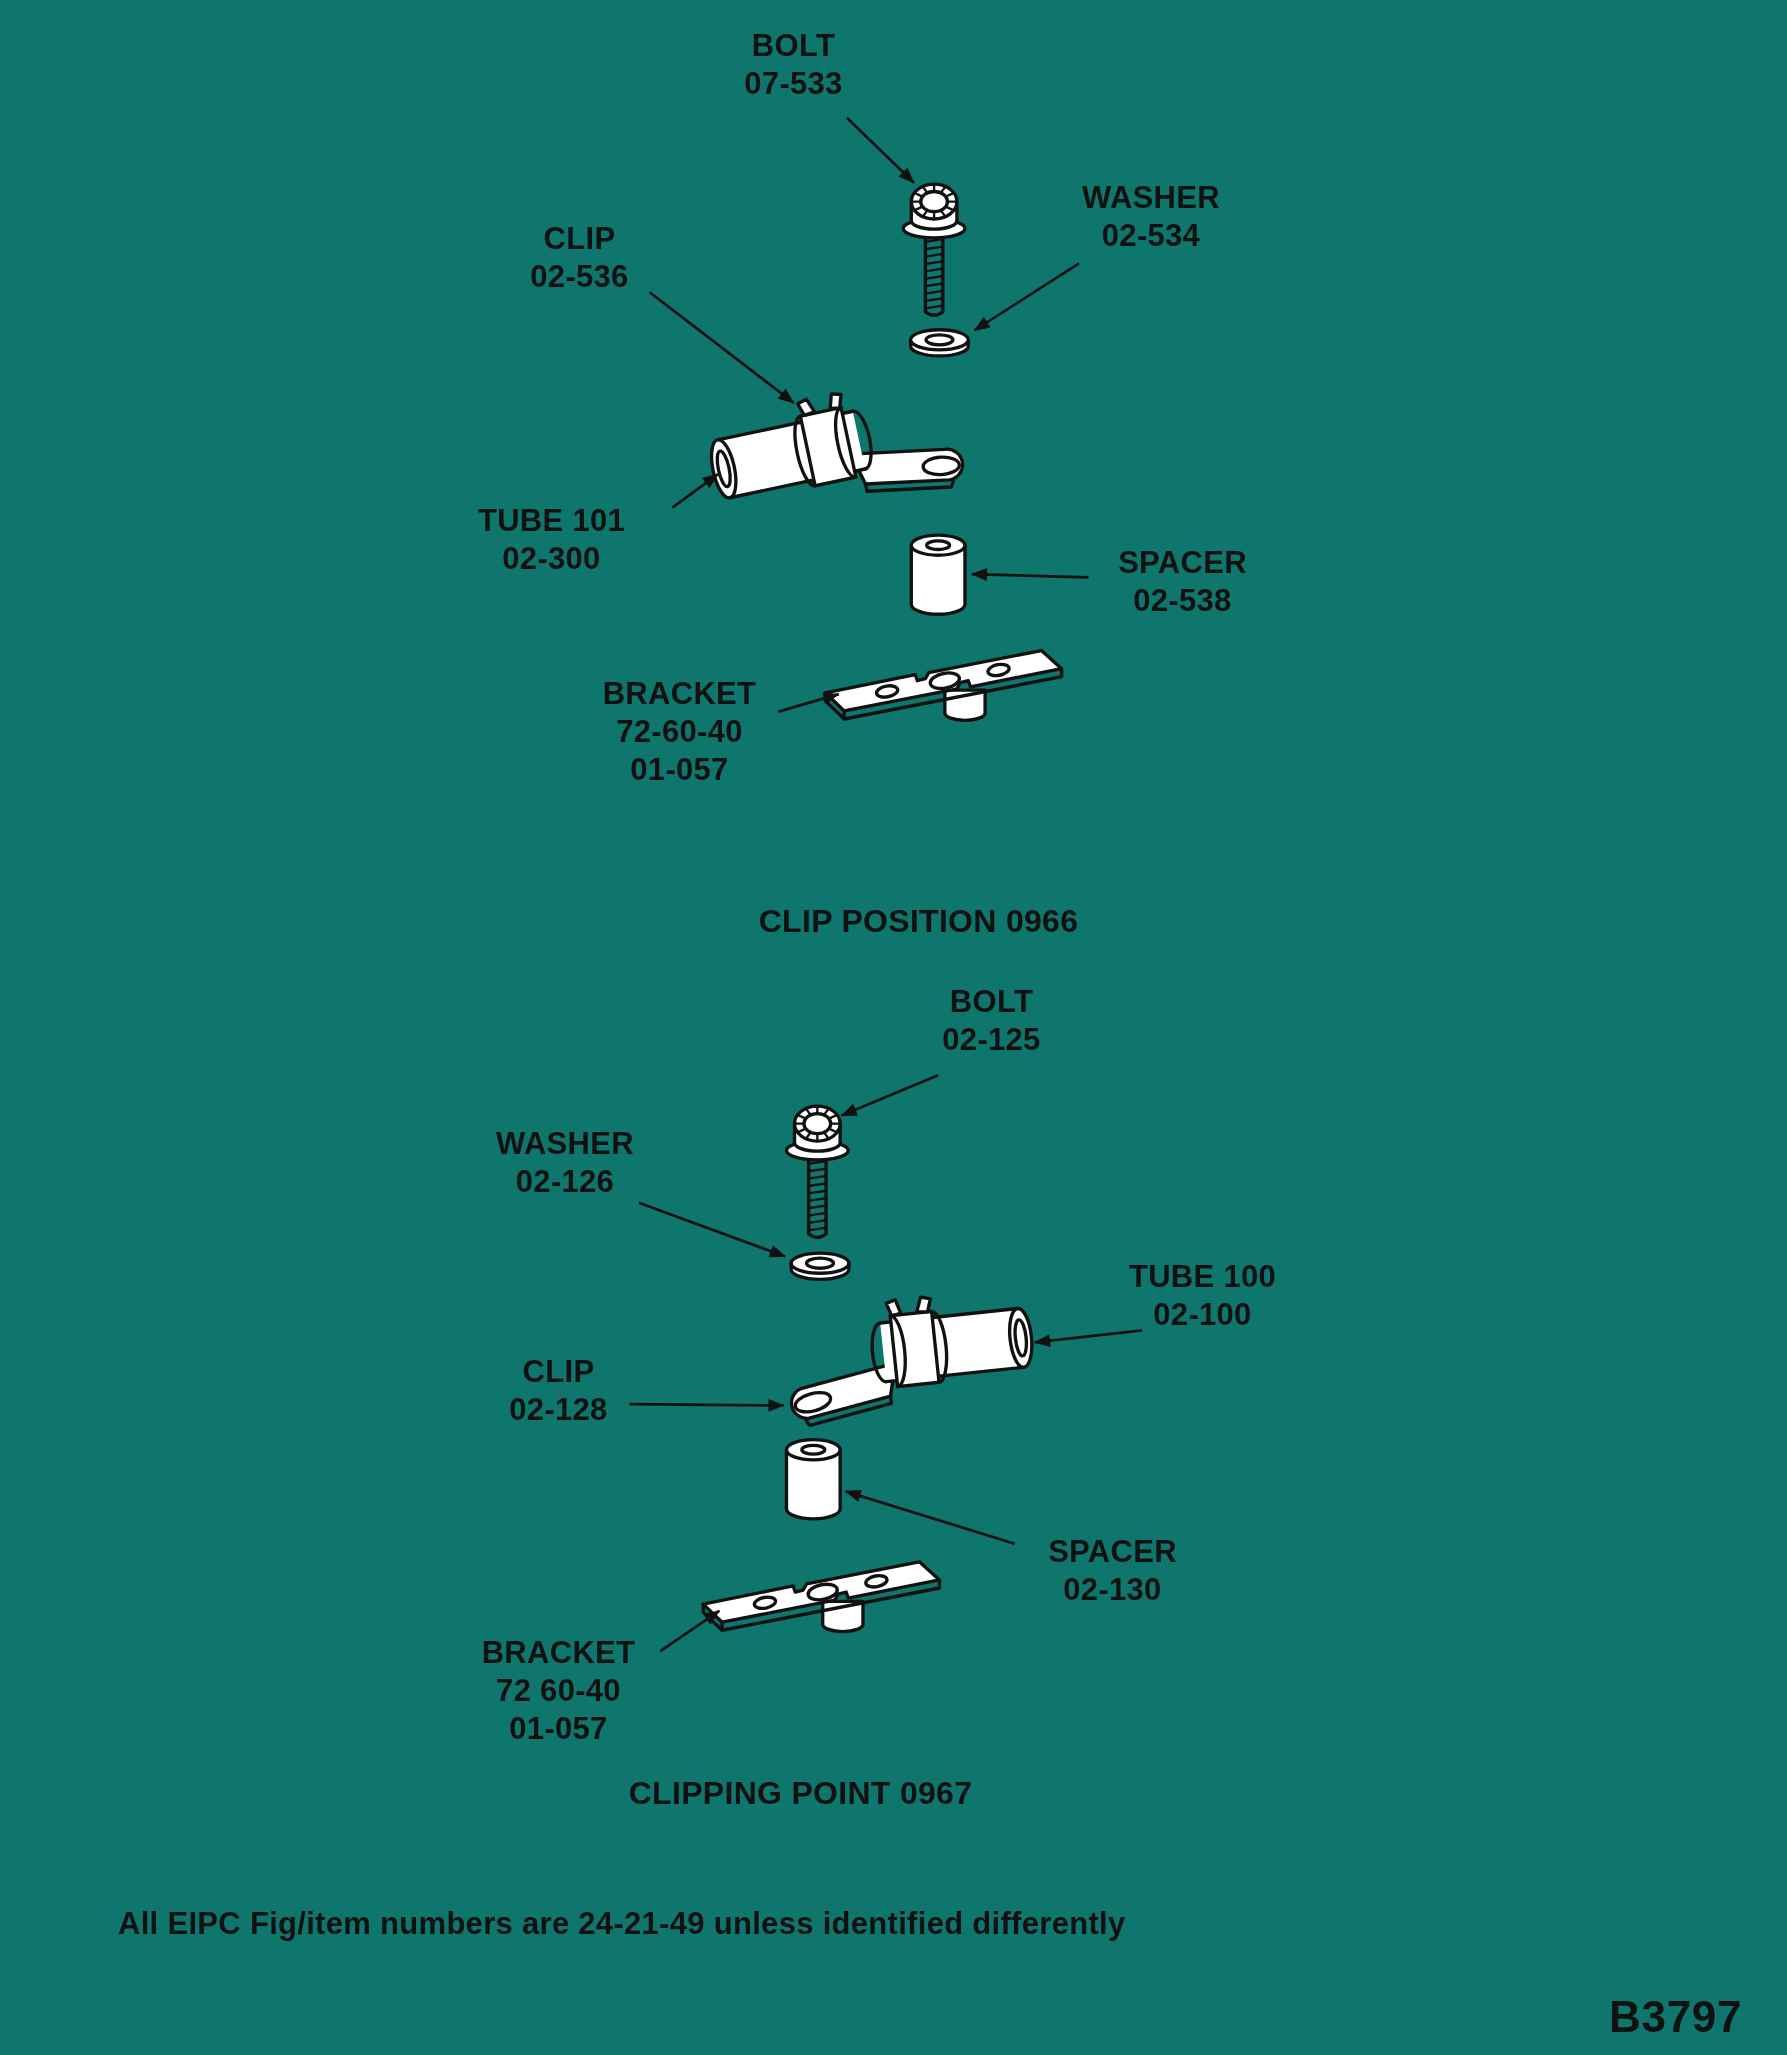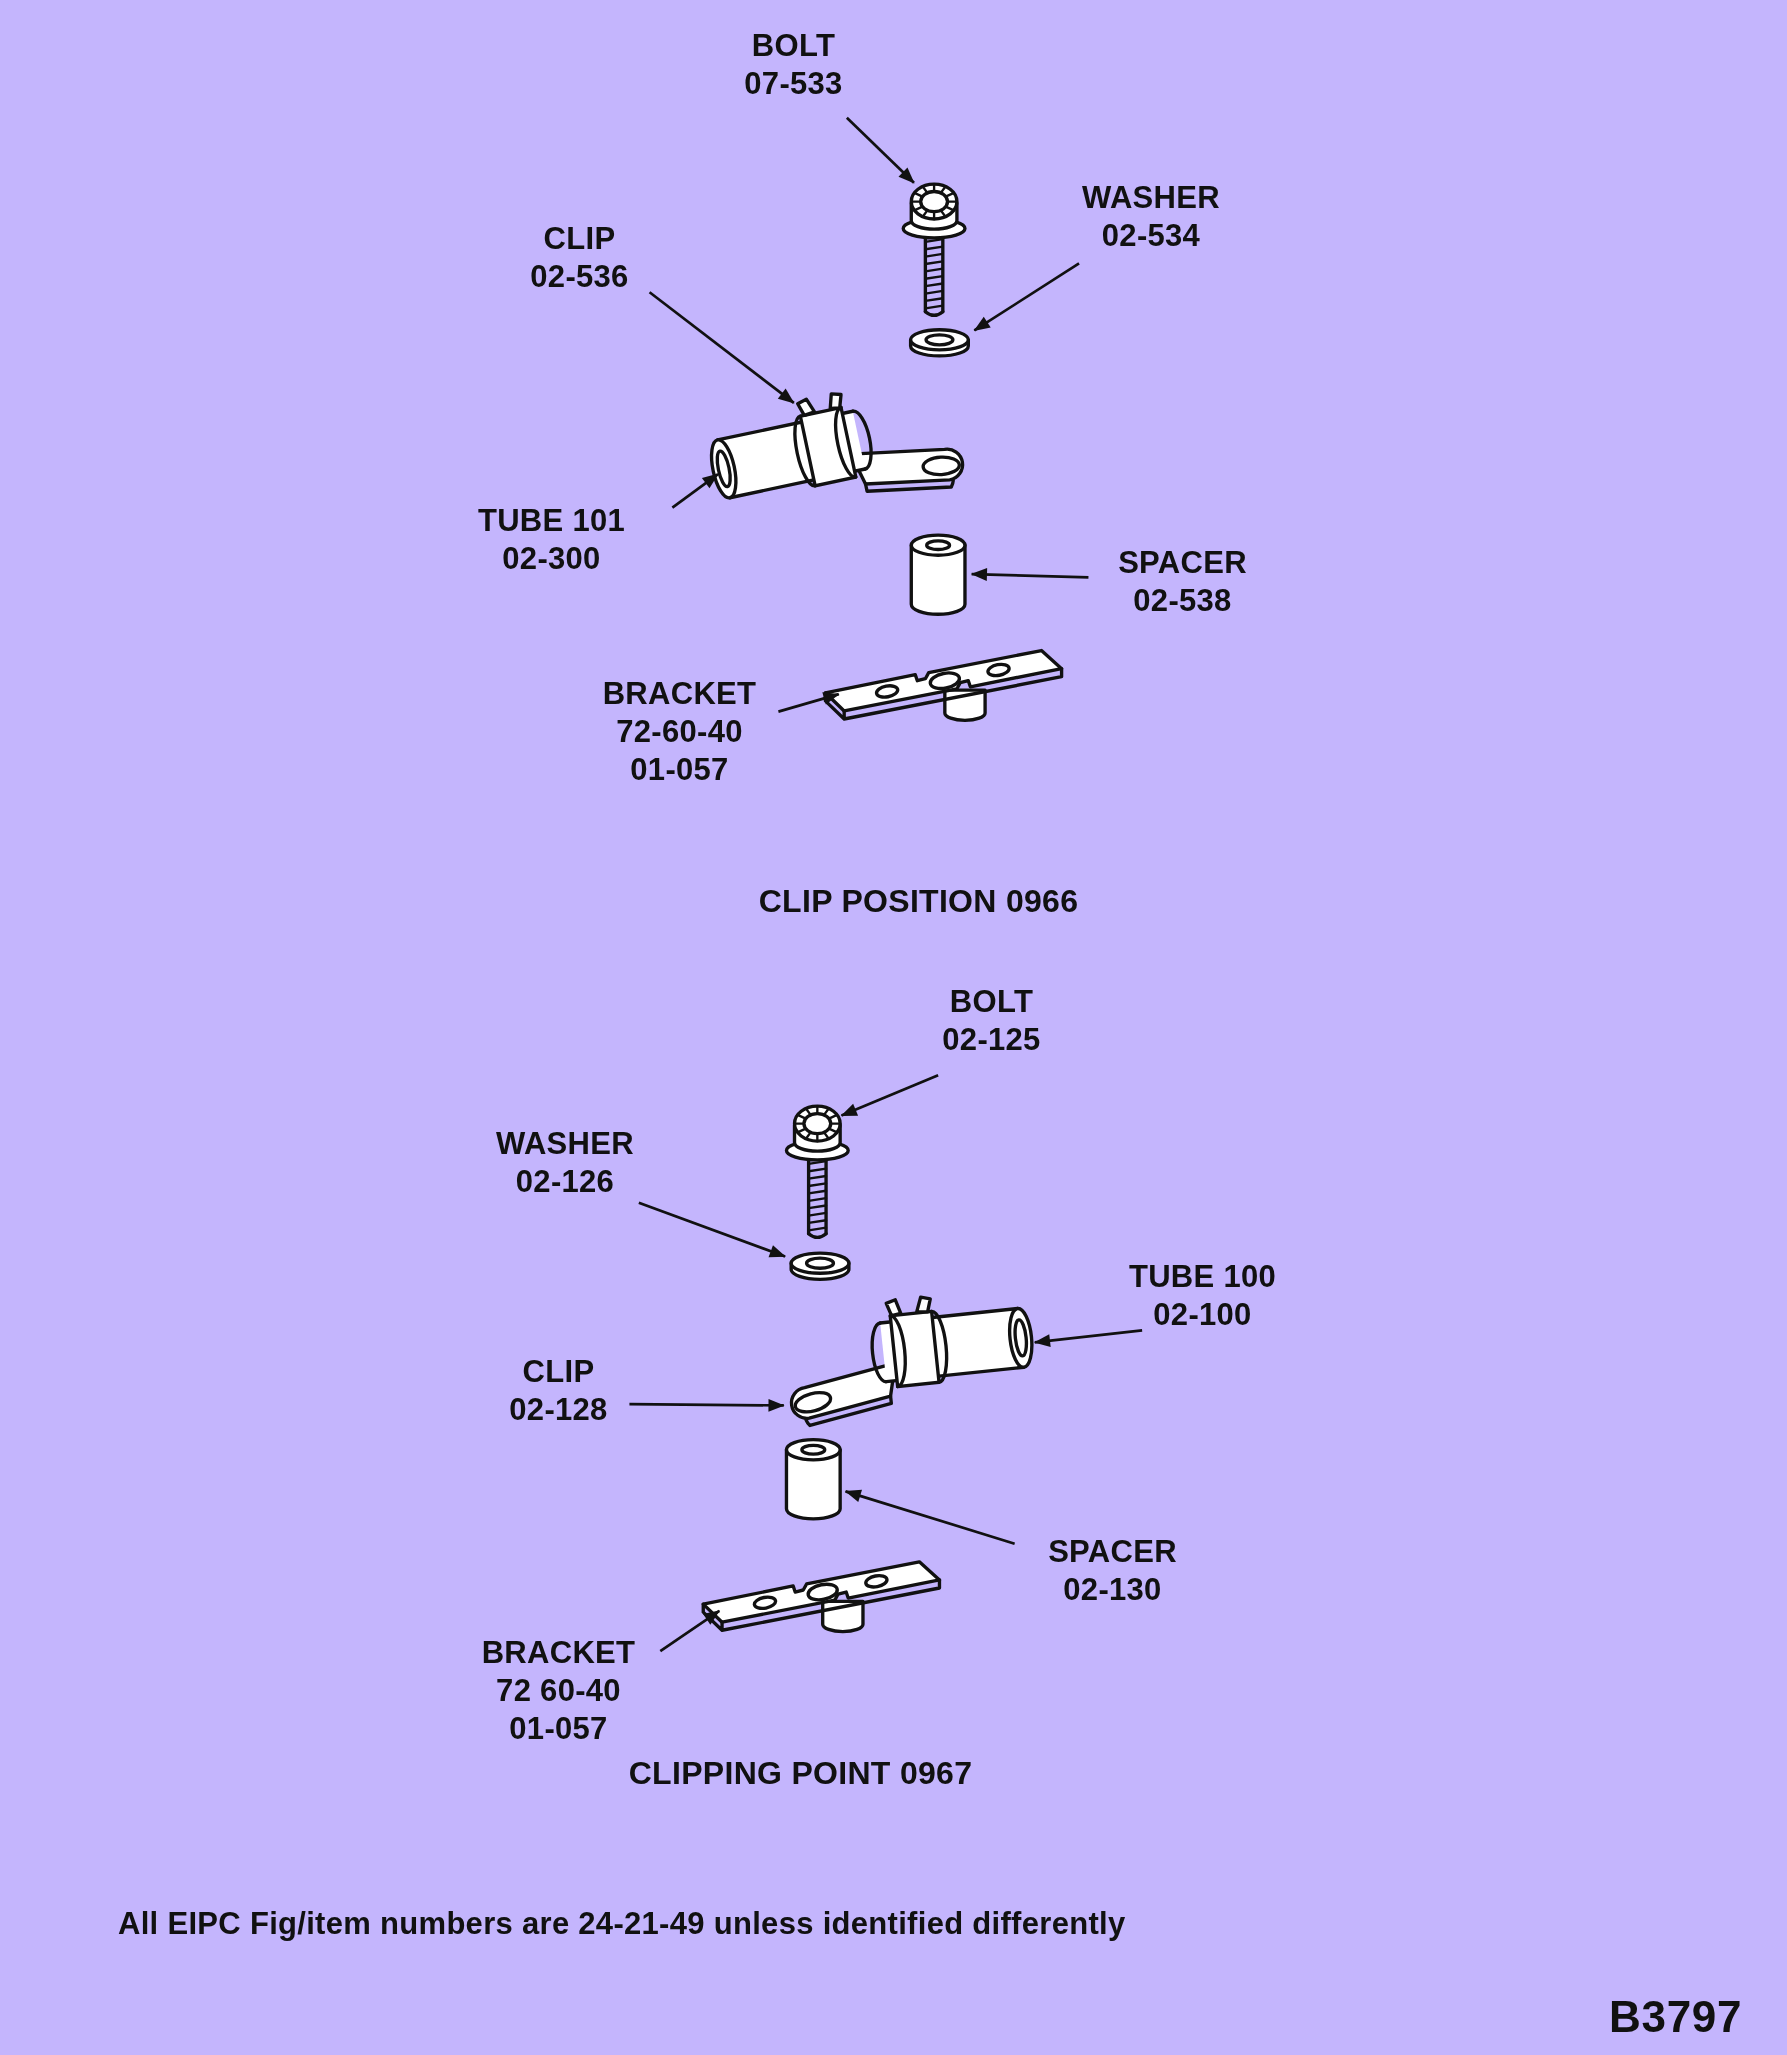--- a/index.html
+++ b/index.html
@@ -1,21 +1,21 @@
 <!DOCTYPE html>
 <html style="font-size:10.7px"><head>
 <meta charset="utf-8">
 <style>
   * { box-sizing: border-box; }
   html, body { margin: 0; padding: 0; background: #ffffff; }
   .page {
     position: relative;
     width: 1787px;
     height: 2056px;
-    background: #c4b5fd;
+    background: #0f766e;
     font-family: "Liberation Sans", sans-serif;
     color: #111111;
     overflow: hidden;
   }
   svg.diagram { position: absolute; left: 0; top: 0; }
   .ln    { stroke: #111; stroke-width: 5; fill: none; stroke-linecap: round; stroke-linejoin: round; }
   .shape { stroke: #111; stroke-width: 5; fill: #ffffff; stroke-linejoin: round; }
   .thin  { stroke: #111; stroke-width: 3.5; fill: none; stroke-linecap: round; }
   .arrow { stroke: #111; stroke-width: 4; fill: none; }
   .lbl {
@@ -25,20 +25,21 @@
     font-weight: 600;
     line-height: 38px;
     letter-spacing: 0.3px;
   }
   .caption {
     position: absolute;
     text-align: center;
     font-size: 32px;
     font-weight: 600;
     letter-spacing: 0.3px;
+    margin-top: 20px;
   }
   .footnote {
     position: absolute;
     font-size: 31px;
     font-weight: 600;
     letter-spacing: 0.3px;
     white-space: nowrap;
   }
   .figcode {
     position: absolute;

